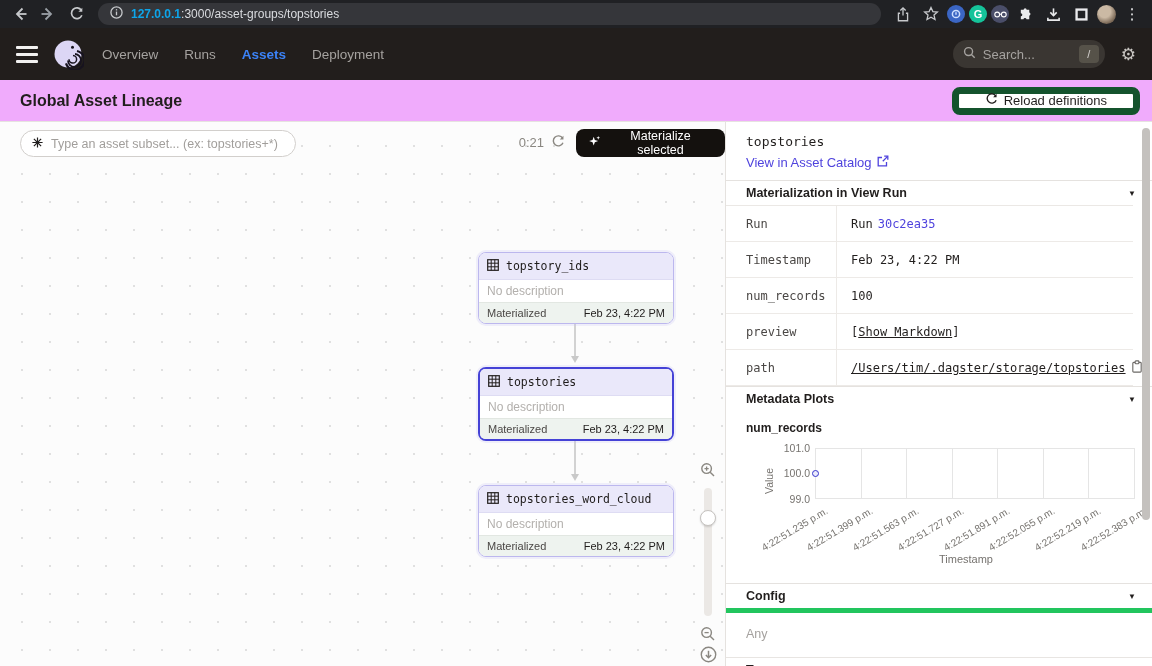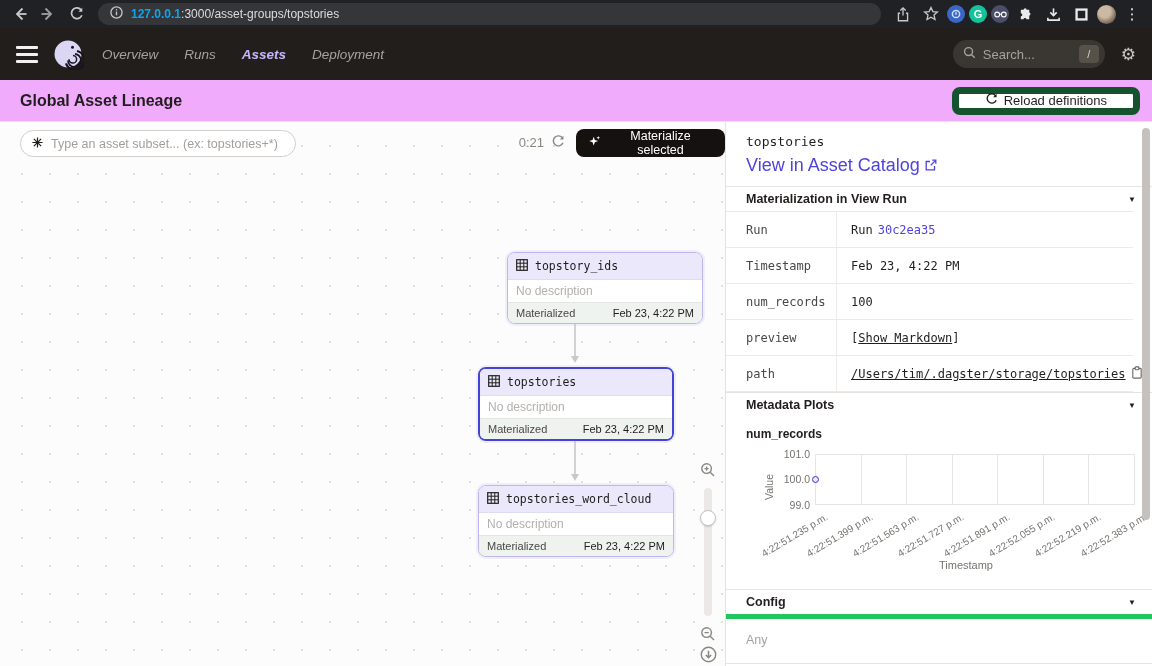--- a/index.html
+++ b/index.html
@@ -15,23 +15,23 @@
   .url-text { font-size:12px; color:#dadce0; white-space:nowrap; overflow:hidden; }
   .url-text .host { color:#0ea5e9; font-weight:bold; }
   .ext-avatar { width:19px; height:19px; border-radius:50%; background:radial-gradient(circle at 40% 35%, #cbb9a4 0 35%, #7c6a58 70%, #55483c); flex:0 0 auto; }
   .ext-circle { width:18px; height:18px; border-radius:50%; display:flex; align-items:center; justify-content:center; flex:0 0 auto; }
 
   
   .app-nav { height:52px; background:#221e1c; display:flex; align-items:center; padding:0 16px; }
   .hamburger { width:22px; display:flex; flex-direction:column; gap:4px; margin-right:14px; cursor:pointer; }
   .hamburger div { height:3px; background:#f2f1f0; border-radius:1px; }
   .logo { width:32px; height:32px; margin-right:18px; }
-  .nav-links { display:flex; gap:26px; align-items:center;font-style:italic; }
+  .nav-links { display:flex; gap:26px; align-items:center; }
   .nav-link { font-size:13.5px; color:#a5a29f; cursor:pointer; }
-  .nav-link.active { color:#c4b5fd; font-weight:bold; }
+  .nav-link.active { color:#3b82f6; font-weight:bold; }
   .nav-right { margin-left:auto; display:flex; align-items:center; gap:16px; }
   .search-pill { width:152px; height:28px; background:#3a3632; border-radius:14px; display:flex; align-items:center; padding:0 6px 0 10px; gap:7px; }
   .search-pill input { flex:1; background:transparent; border:none; outline:none; color:#cfccc9; font-size:13px; min-width:0; }
   .search-pill input::placeholder { color:#a5a29f; }
   .kbd-badge { width:20px; height:18px; background:#565249; border-radius:4px; color:#d6d3d0; font-size:11px; display:flex; align-items:center; justify-content:center; flex:0 0 auto; }
   .gear { color:#c9c6c2; font-size:17px; line-height:1; cursor:pointer; }
 
   
   .page-header { height:42px; background:#f0abfc; border-bottom:1px solid #e6e3e0; display:flex; align-items:center; padding:0 12px 0 20px; }
   .page-title { font-size:16px; font-weight:bold; color:#211e1d; }
@@ -64,21 +64,21 @@
 
   .zoom-controls { position:absolute; right:8px; top:338px; width:18px; display:flex; flex-direction:column; align-items:center; color:#8a8781; }
   .zslider { position:relative; width:8px; height:128px; background:#ebe8e5; border-radius:4px; margin:8px 0; }
   .zhandle { position:absolute; left:-4px; top:22px; width:16px; height:16px; background:#fff; border:1px solid #c6c3c0; border-radius:50%; box-shadow:0 1px 2px rgba(0,0,0,.15); cursor:grab; }
   .zbtn { cursor:pointer; height:20px; display:flex; align-items:center; justify-content:center; }
 
   
   .panel { position:relative; width:426px; background:#fff; font-size:13px; overflow:hidden; }
   .asset-head { padding:12px 20px 10px; }
   .asset-name { font-family:"DejaVu Sans Mono", monospace; font-size:13px; color:#211e1d; }
-  .catalog-link { margin-top:6px; display:flex; align-items:center; gap:5px; color:#4f43dd; font-size:18px; cursor:pointer; width:max-content; }
+  .catalog-link { margin-top:6px; display:flex; align-items:center; gap:5px; color:#4f43dd; font-size:13px; cursor:pointer; width:max-content; }
   .section-header { display:flex; align-items:center; justify-content:space-between; padding:5px 16px 5px 20px; border-top:1px solid #e5e2df; font-size:12.5px; font-weight:bold; color:#211e1d; cursor:pointer; min-height:24px; }
   .caret { font-size:8px; color:#211e1d; }
 
   .meta-table { border-top:1px solid #ebe8e5; width:407px; }
   .meta-row { display:flex; border-bottom:1px solid #edeae7; height:36px; align-items:center; }
   .meta-label { width:110px; padding-left:20px; font-family:"DejaVu Sans Mono", monospace; font-size:12px; color:#4a4745; flex:0 0 auto; }
   .meta-value { flex:1; border-left:1px solid #edeae7; height:100%; display:flex; align-items:center; padding-left:14px; font-family:"DejaVu Sans Mono", monospace; font-size:12px; color:#211e1d; gap:5px; }
   .vlink { color:#4f43dd; }
   .ulink { text-decoration:underline; cursor:pointer; }
 
@@ -256,21 +256,21 @@
               <path d="M7 2 8.4 6.1 12.5 7.5 8.4 8.9 7 13 5.6 8.9 1.5 7.5 5.6 6.1 Z" fill="#fff"></path>
               <path d="M12.6 1.2 13.2 2.9 14.9 3.5 13.2 4.1 12.6 5.8 12 4.1 10.3 3.5 12 2.9 Z" fill="#fff"></path>
             </svg>
         </span>
         <span>Materialize selected</span>
       </button>
 
       <div class="edge" style="top:197px; height:42px;"></div>
       <div class="edge" style="top:317px; height:40px;"></div>
 
-      <div class="node" style="top:130px;margin-left:29px;">
+      <div class="node" style="top:130px;">
         <div class="node-header">
           <span><svg width="12" height="12" viewBox="0 0 12 12">
                 <rect x="0.7" y="0.7" width="10.6" height="10.6" stroke="#231f1d" stroke-width="1.2" fill="none"></rect>
                 <path d="M0.7 4.2 H11.3 M0.7 7.8 H11.3 M4.2 0.7 V11.3 M7.8 0.7 V11.3" stroke="#231f1d" stroke-width="1"></path>
               </svg></span>
           <span class="node-name">topstory_ids</span>
         </div>
         <div class="node-desc">No description</div>
         <div class="node-footer">
           <span class="status">Materialized</span>

